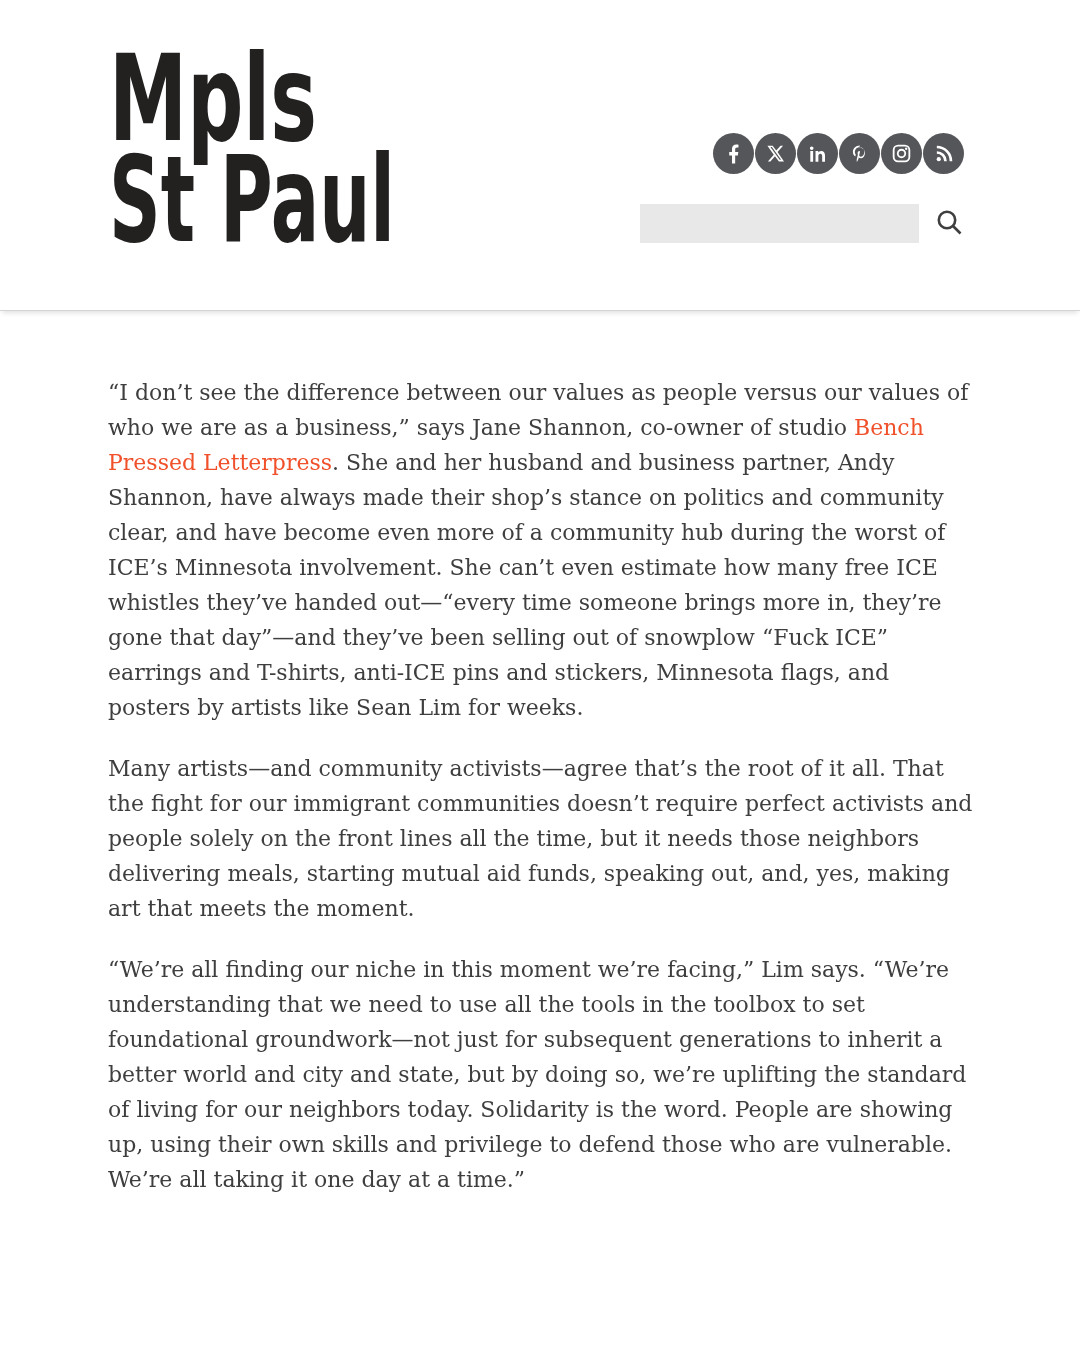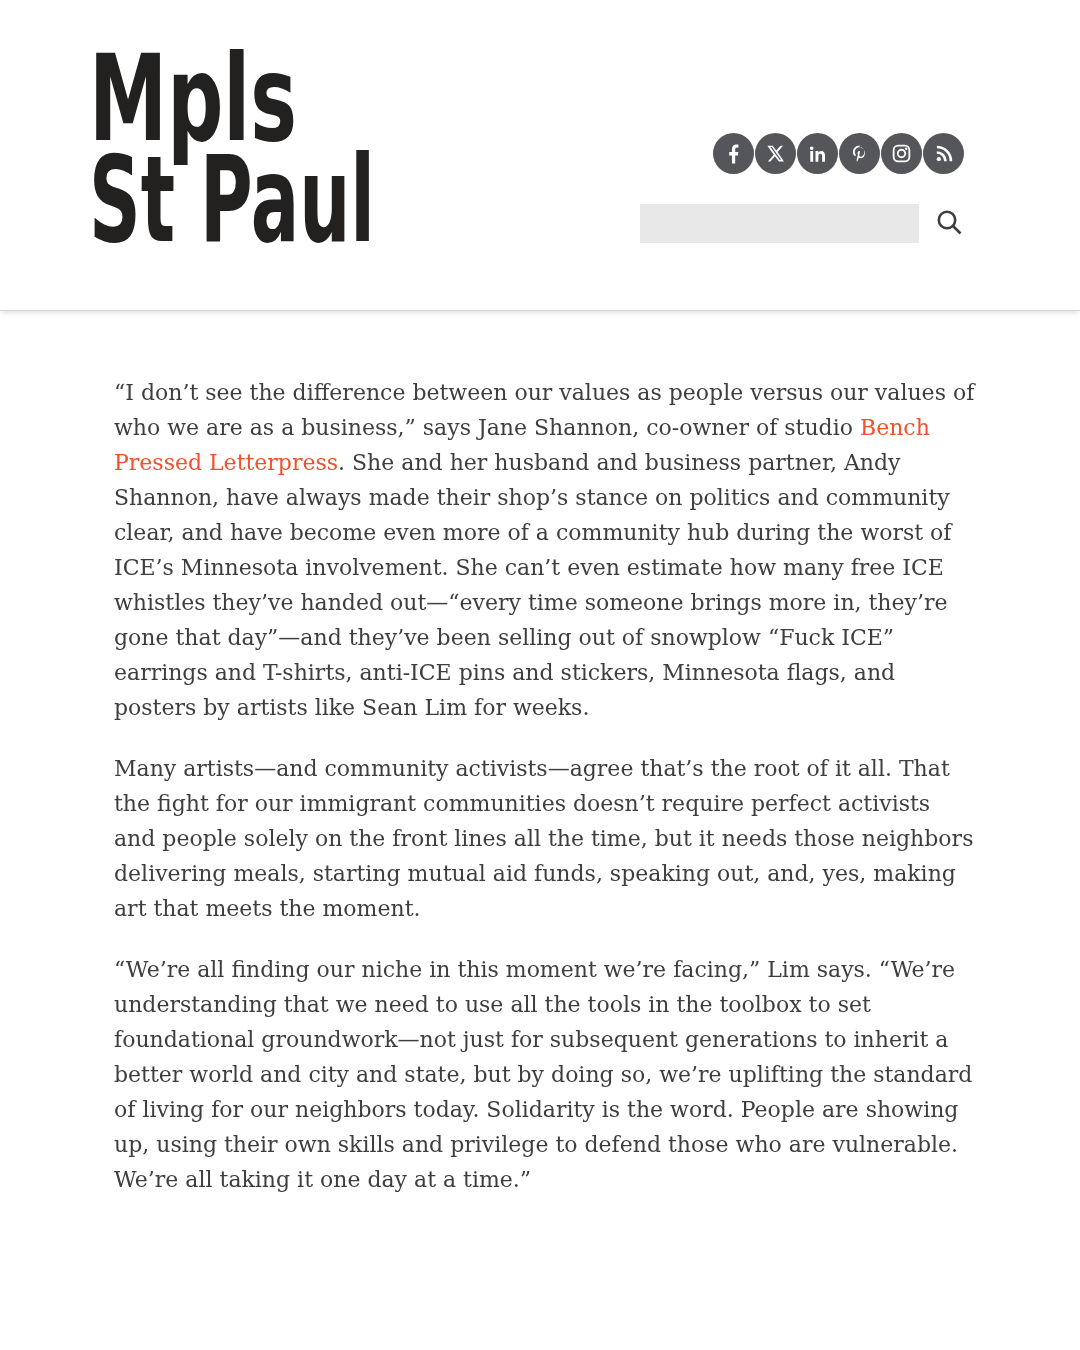--- a/index.html
+++ b/index.html
@@ -16,21 +16,21 @@
   
   .header {
     position: relative;
     height: 311px;
     border-bottom: 1px solid #d4d4d4;
     box-shadow: 0 4px 5px -2px rgba(0,0,0,0.12);
     background: #fff;
   }
   .logo {
     position: absolute;
-    left: 87px;
+    left: 107px;
     top: 48px;
     cursor: pointer;
   }
   .logo svg text {
     font-family: "DejaVu Sans", sans-serif;
     font-weight: bold;
     fill: #232020;
   }
   .social-row {
     position: absolute;
@@ -94,21 +94,21 @@
   }
   .hamburger .bar:last-child { margin-bottom: 0; }
   
   .article {
     margin: 64px 0 0 108px;
     width: 868px;
     color: #3e3e3e;
     font-size: 22px;
     line-height: 35px;
   }
-  .article p { margin: 0 0 26px 6px; }
+  .article p { margin: 0 0 26px 0; }
   .article p:last-child { margin-bottom: 0; }
   .article a.inline-link {
     color: #f0502a;
     text-decoration: none;
     cursor: pointer;
   }
 </style>
 </head>
 <body>
 

